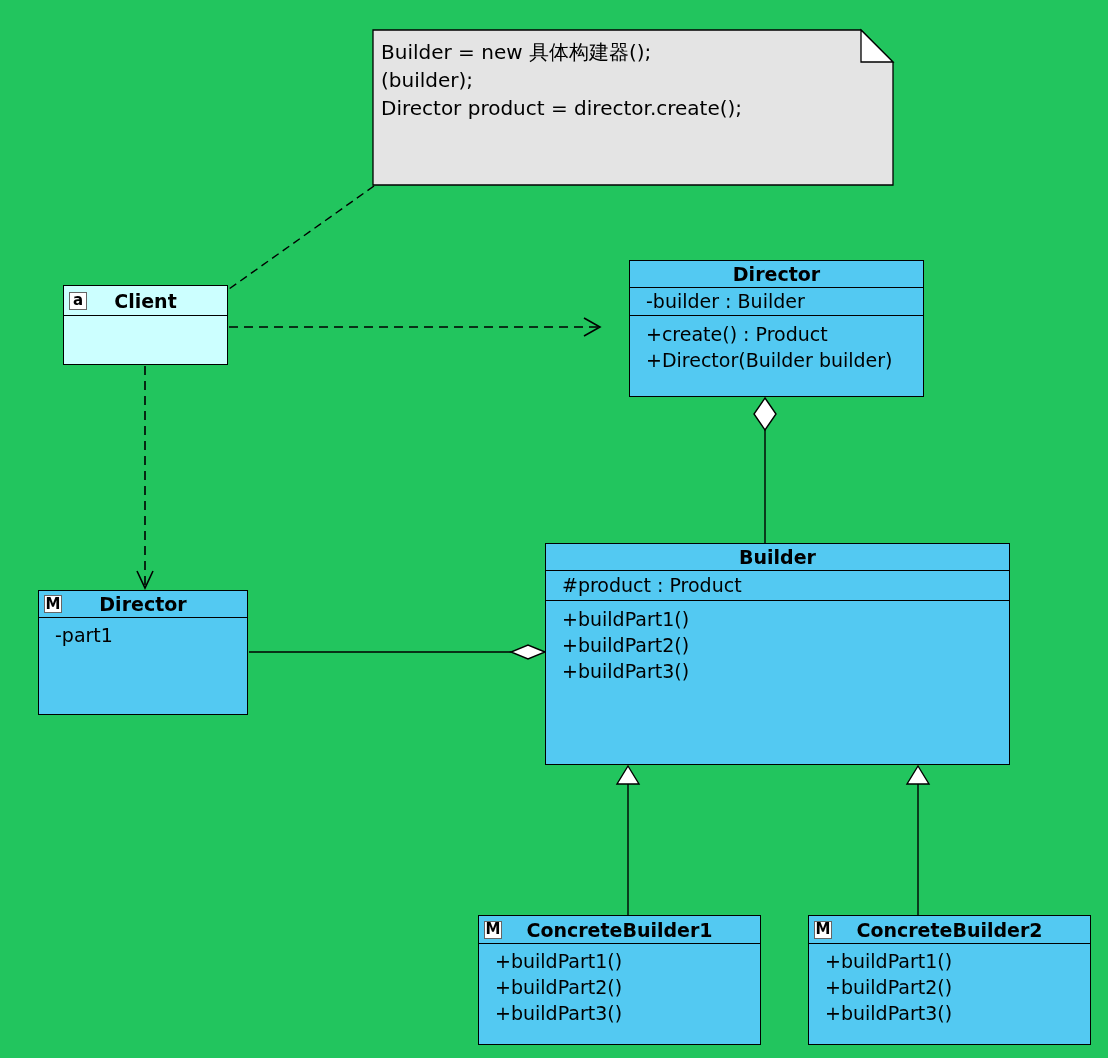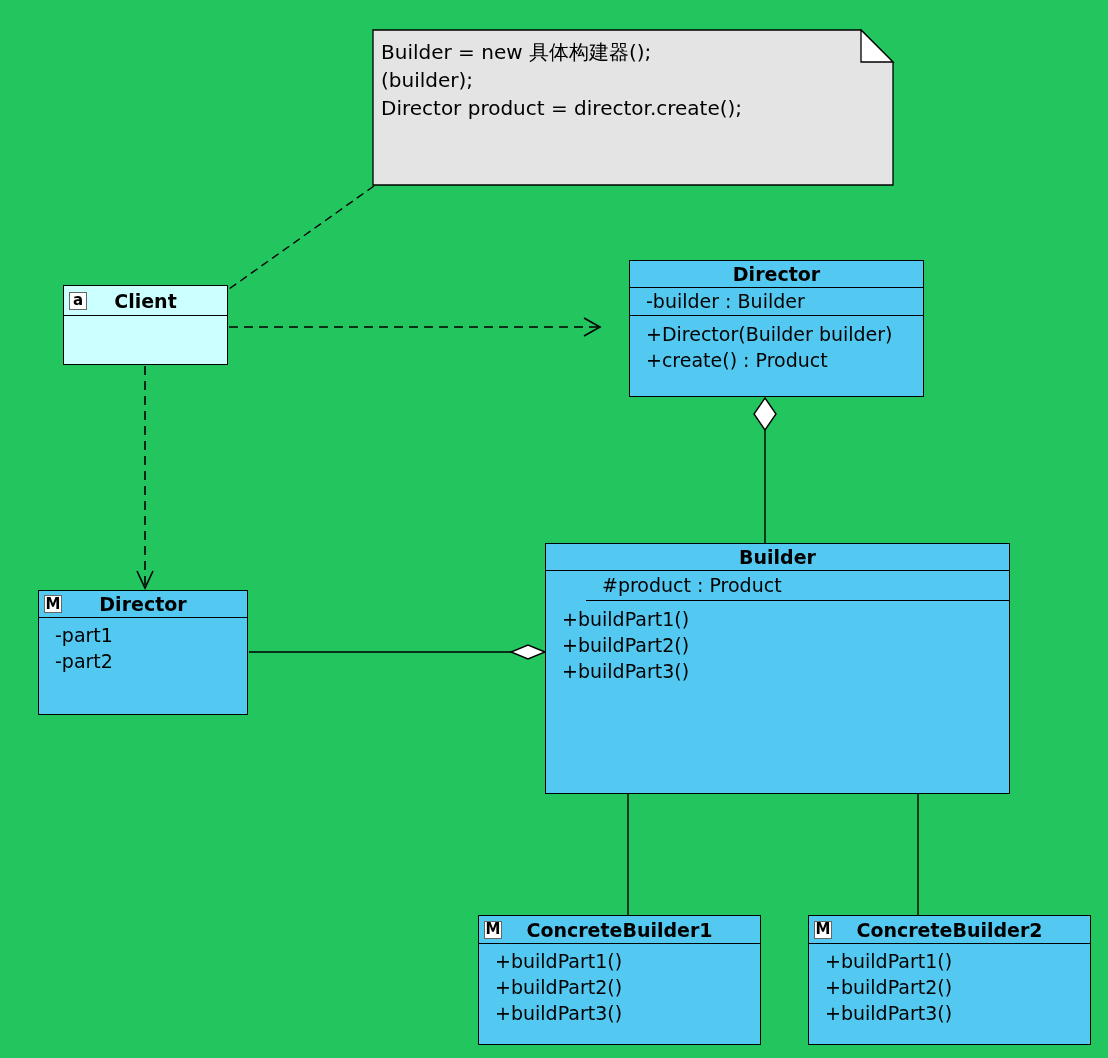--- a/index.html
+++ b/index.html
@@ -122,47 +122,46 @@
   </div>
 
   <div class="uml-class" style="left:629px; top:260px; width:295px; height:137px;">
     <div class="uml-title" style="height:27px;">
       <span>Director</span>
     </div>
     <div class="uml-section bordered" style="height:28px; padding-top:0;">
       <div class="uml-line">-builder : Builder</div>
     </div>
     <div class="uml-section fill" style="padding-top:5px;">
+      <div class="uml-line">+create() : Product</div>
       <div class="uml-line">+Director(Builder builder)</div>
-      <div class="uml-line">+create() : Product</div>
     </div>
   </div>
 
-  <div class="uml-class" style="left:545px; top:543px; width:465px; height:251px;">
+  <div class="uml-class" style="left:545px; top:543px; width:465px; height:222px;">
     <div class="uml-title" style="height:27px;">
       <span>Builder</span>
     </div>
-    <div class="uml-section bordered" style="height:30px; padding-top:1px;margin-left:40px;">
+    <div class="uml-section bordered" style="height:30px; padding-top:1px;">
       <div class="uml-line">#product : Product</div>
     </div>
     <div class="uml-section fill" style="padding-top:5px;">
       <div class="uml-line">+buildPart1()</div>
       <div class="uml-line">+buildPart2()</div>
       <div class="uml-line">+buildPart3()</div>
     </div>
   </div>
 
   <div class="uml-class" style="left:38px; top:590px; width:210px; height:125px;">
     <div class="uml-title" style="height:27px;">
       <span class="badge">M</span>
       <span>Director</span>
     </div>
     <div class="uml-section fill" style="padding-top:4px;">
       <div class="uml-line">-part1</div>
-      <div class="uml-line">-part2</div>
     </div>
   </div>
 
   <div class="uml-class" style="left:478px; top:915px; width:283px; height:130px;">
     <div class="uml-title" style="height:28px;">
       <span class="badge">M</span>
       <span>ConcreteBuilder1</span>
     </div>
     <div class="uml-section fill" style="padding-top:4px;">
       <div class="uml-line">+buildPart1()</div>

